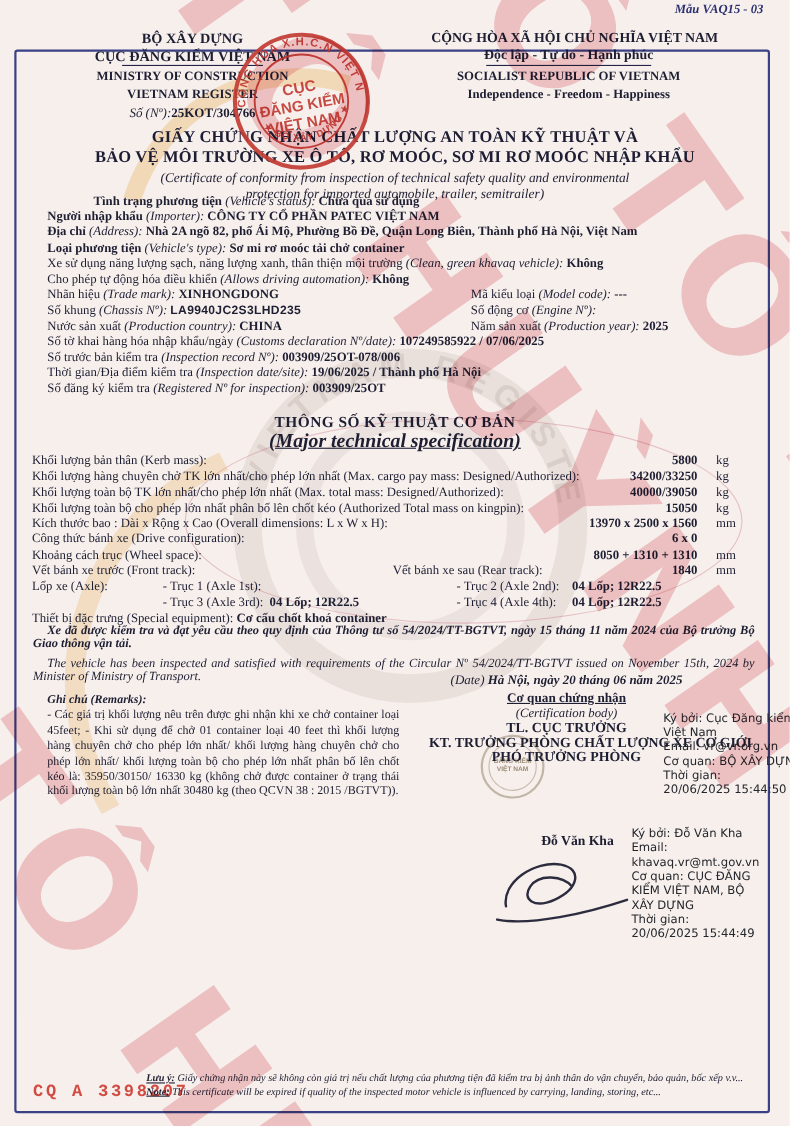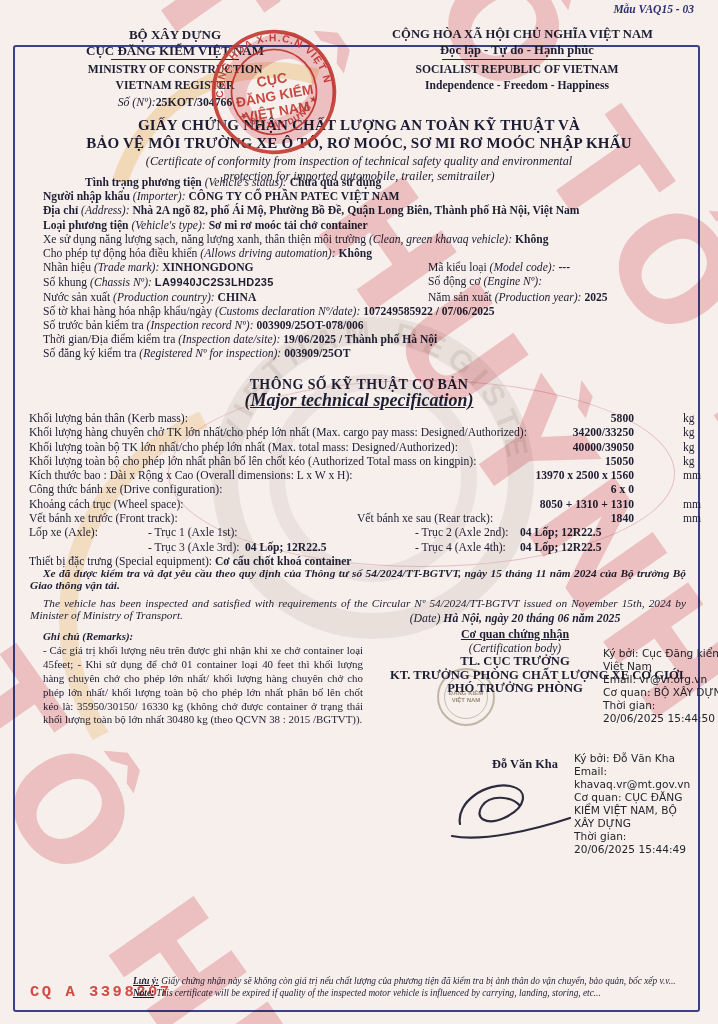--- a/index.html
+++ b/index.html
@@ -48,21 +48,21 @@
   .col-b{flex:1;}
   .indent1{padding-left:42px;}
   .sans-val{font-family:"Liberation Sans",sans-serif;font-size:11px;letter-spacing:.3px;}
   
   .spec-head{position:absolute;left:0;top:377px;width:100%;text-align:center;}
   .spec-head .s1{font-size:14px;font-weight:bold;letter-spacing:.4px;}
   .spec-head .s2{font-size:18px;font-weight:bold;font-style:italic;line-height:15px;text-decoration:underline;}
   .spec{position:absolute;left:29px;top:412px;width:661px;font-size:11.6px;line-height:14.3px;}
   .spec-row{position:relative;white-space:nowrap;}
   .sv{position:absolute;top:0;right:56px;width:220px;text-align:right;font-weight:bold;}
-  .su{position:absolute;top:0;left:654px;}
+  .su{position:absolute;top:0;left:622px;}
   .rear{position:absolute;left:328px;top:0;}
   .tyre-grid{position:relative;white-space:nowrap;}
   .tp1{position:absolute;left:0;top:0;}
   .tp2{position:absolute;left:119px;top:0;}
   .tp2v{position:absolute;left:216px;top:0;font-weight:bold;}
   .tp3{position:absolute;left:386px;top:0;}
   .tp3v{position:absolute;left:491px;top:0;font-weight:bold;}
   .statement{position:absolute;left:30px;top:568px;width:656px;font-size:11.3px;line-height:11.9px;text-align:justify;}
   .statement .sv1{font-weight:bold;font-style:italic;display:block;text-indent:13px;}
   .statement .sv2{font-style:italic;display:block;text-indent:13px;margin-top:6px;}

